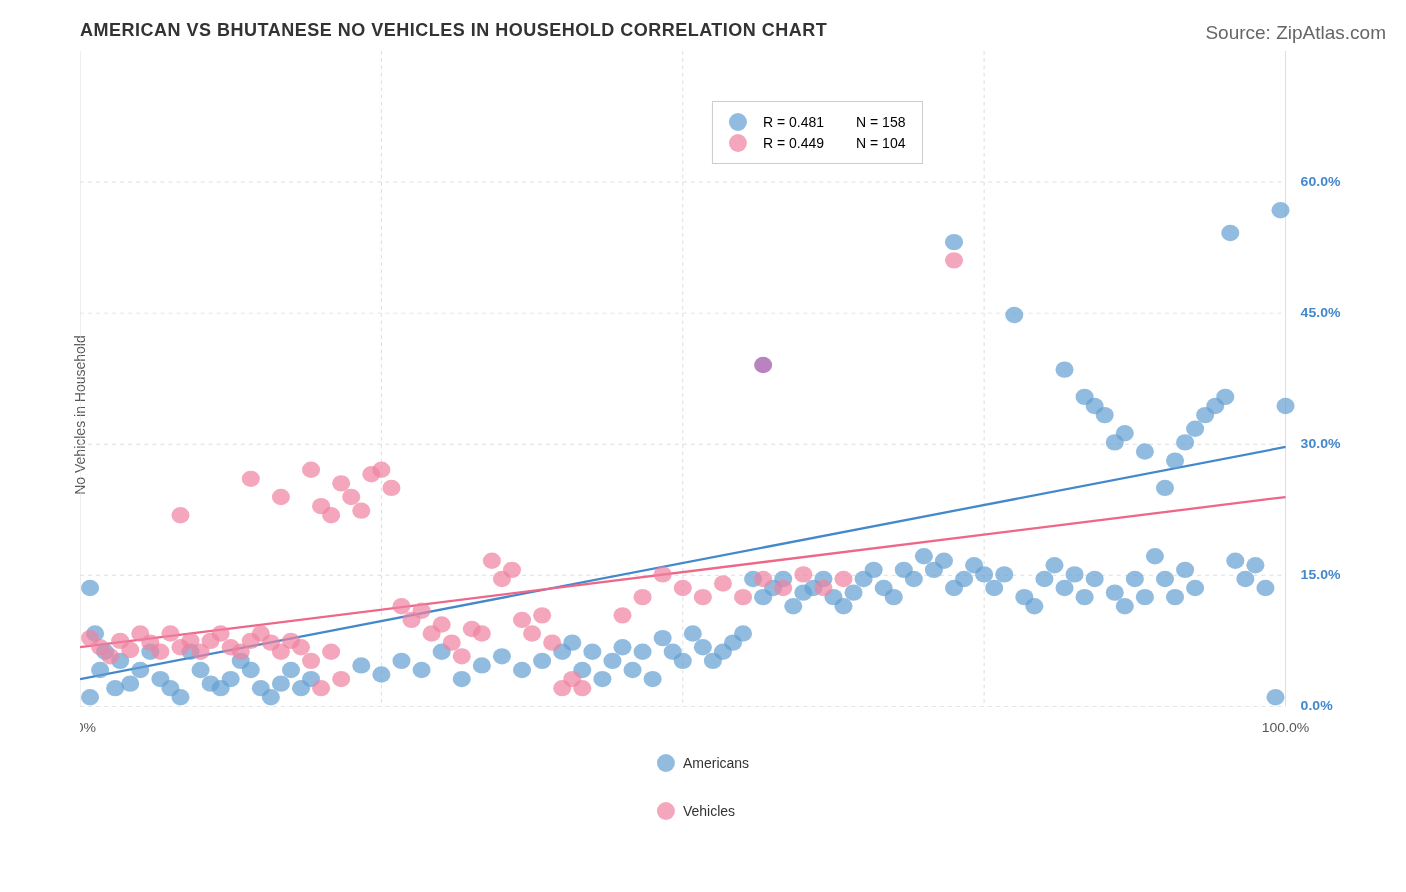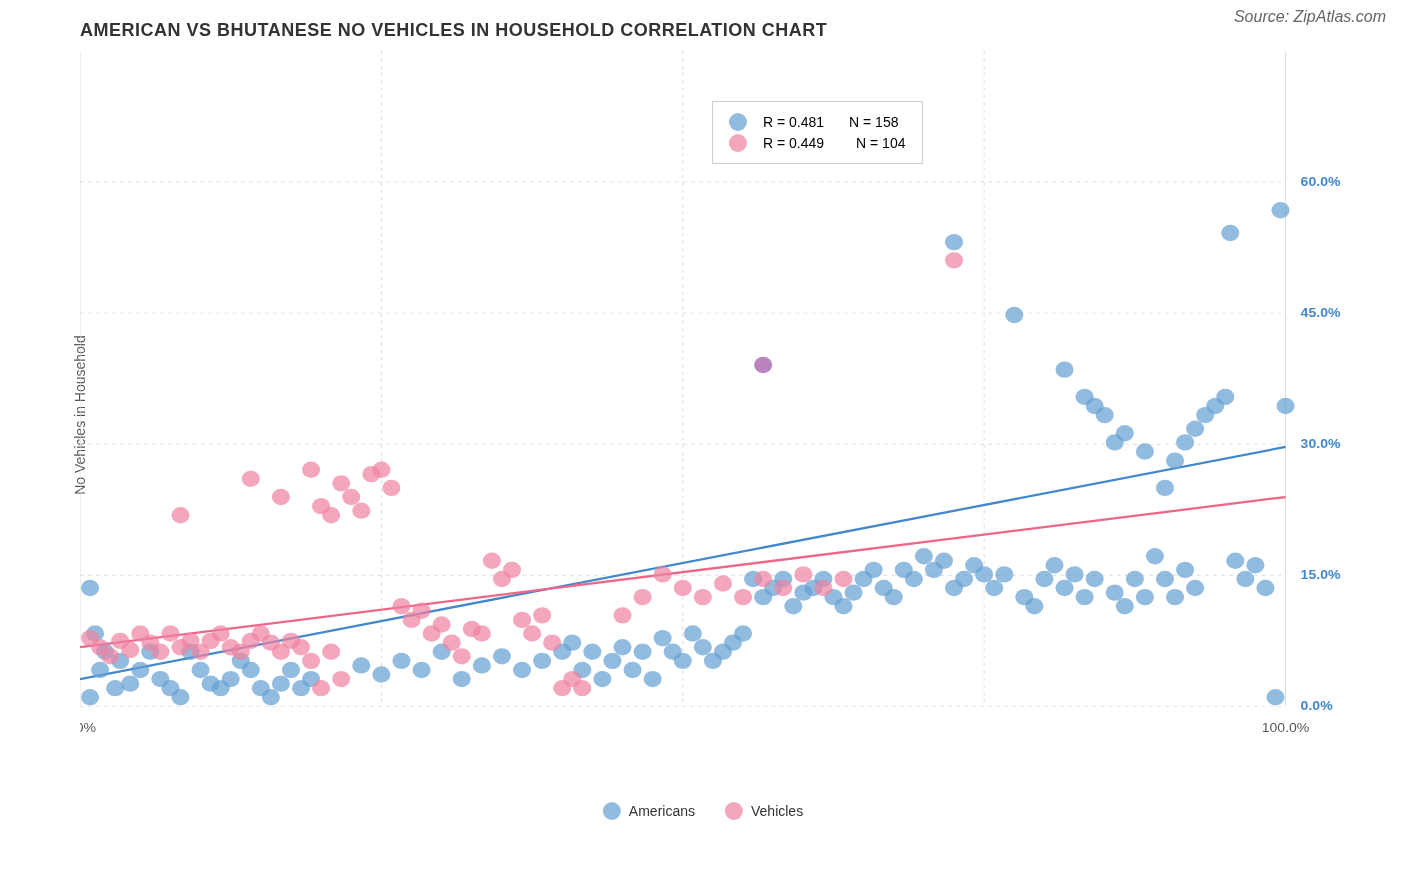--- a/index.html
+++ b/index.html
@@ -19,25 +19,24 @@
     .chart-title {
       font-size: 18px;
       font-weight: bold;
       color: #333;
       letter-spacing: 0.5px;
       margin-bottom: 10px;
       text-transform: uppercase;
     }
     .source-text {
       position: absolute;
-      top: 8px;
+      top: 22px;
       right: 20px;
-      font-size: 16px;
+      font-size: 19px;
       color: #666;
-      font-style: italic;
     }
     .chart-area {
       position: relative;
       width: 100%;
       height: calc(100% - 40px);
     }
     svg.main-chart {
       width: 100%;
       height: 100%;
     }
@@ -96,20 +95,21 @@
     .bottom-legend {
       position: absolute;
       bottom: 10px;
       left: 50%;
       transform: translateX(-50%);
       display: flex;
       align-items: flex-start;
       gap: 30px;
       font-size: 14px;
       color: #333;
+      flex-direction: column;
     }
     .bottom-legend-item {
       display: flex;
       align-items: center;
       gap: 8px;
     }
     .bottom-legend-dot {
       width: 18px;
       height: 18px;
       border-radius: 50%;
@@ -125,21 +125,21 @@
   <div class="source-text">Source: ZipAtlas.com</div>
 
   <div class="y-axis-label">No Vehicles in Household</div>
 
   <div class="chart-area">
     
     <div class="legend">
       <div class="legend-row">
         <span class="legend-dot blue"></span>
         <span>R = 0.481</span>
-        <span style="margin-left:9px">N = 158</span>
+        <span style="margin-left:16px">N = 158</span>
       </div>
       <div class="legend-row">
         <span class="legend-dot pink"></span>
         <span>R = 0.449</span>
         <span style="margin-left:16px">N = 104</span>
       </div>
     </div>
 
     
 

